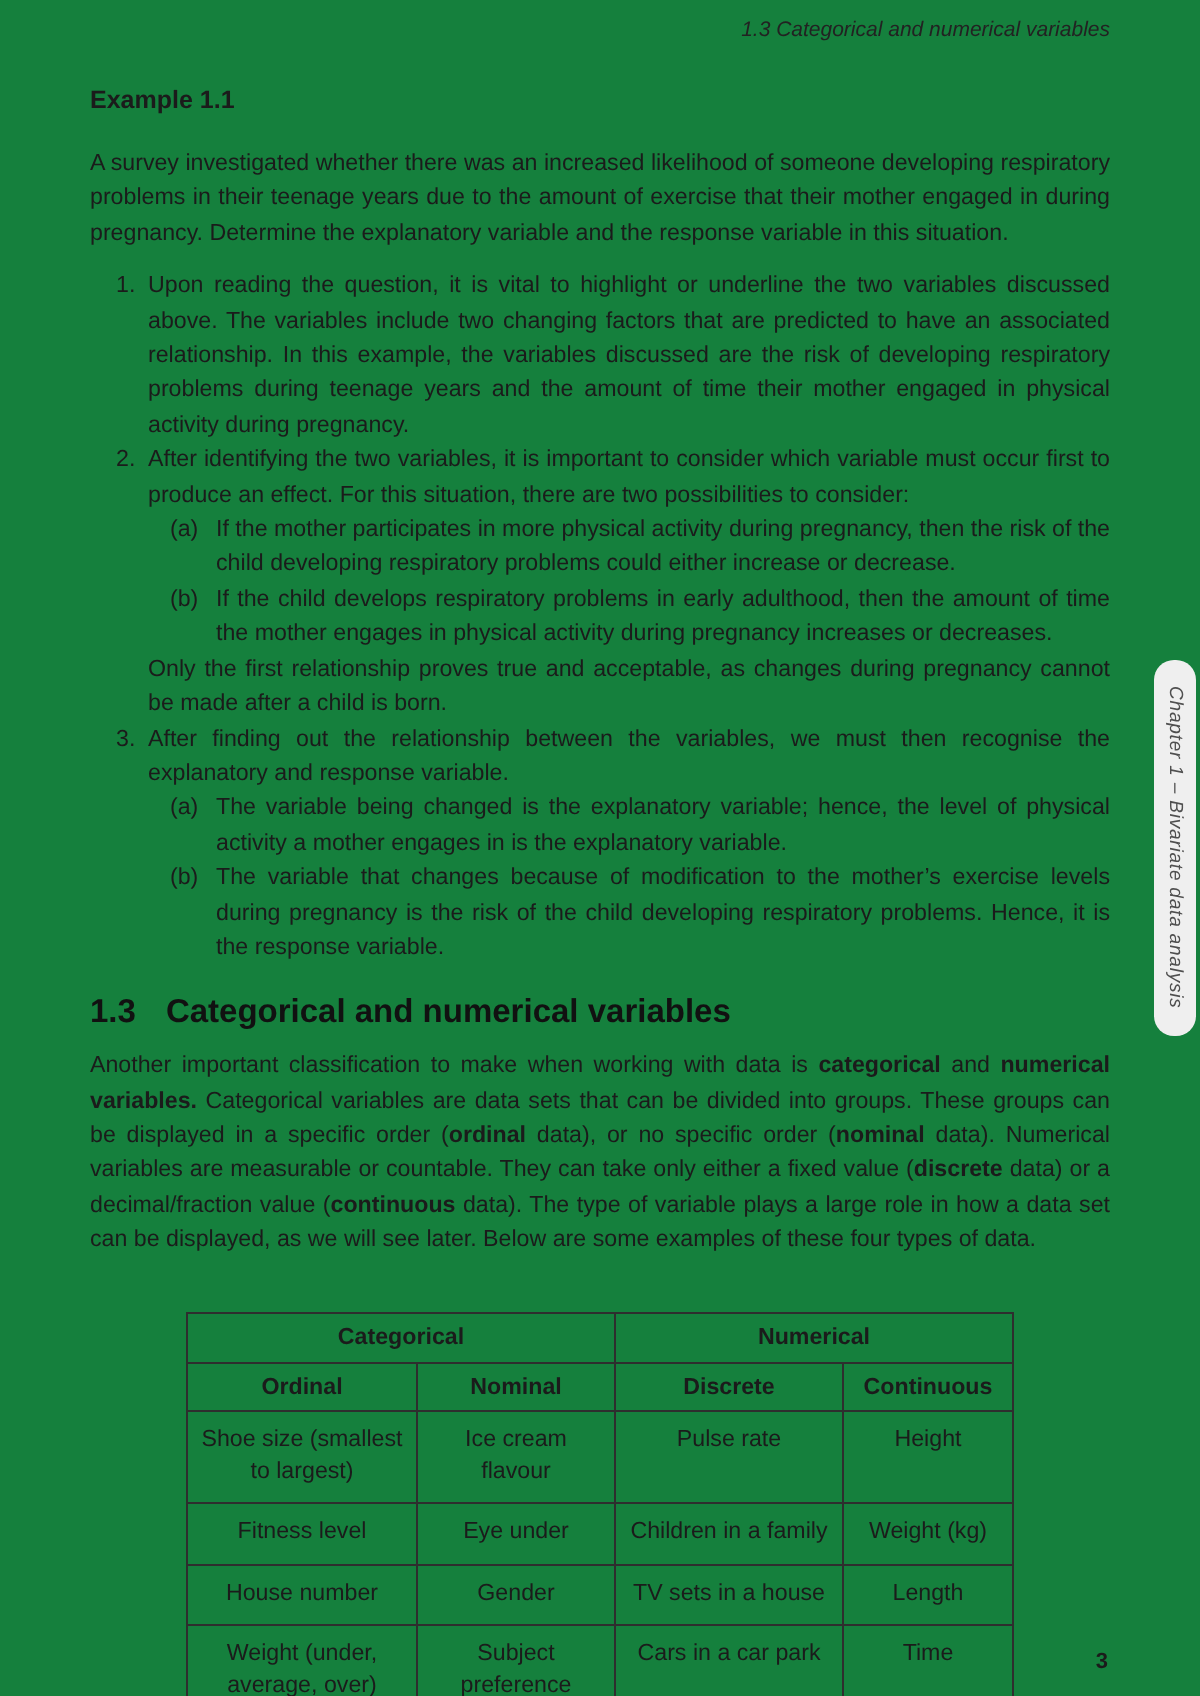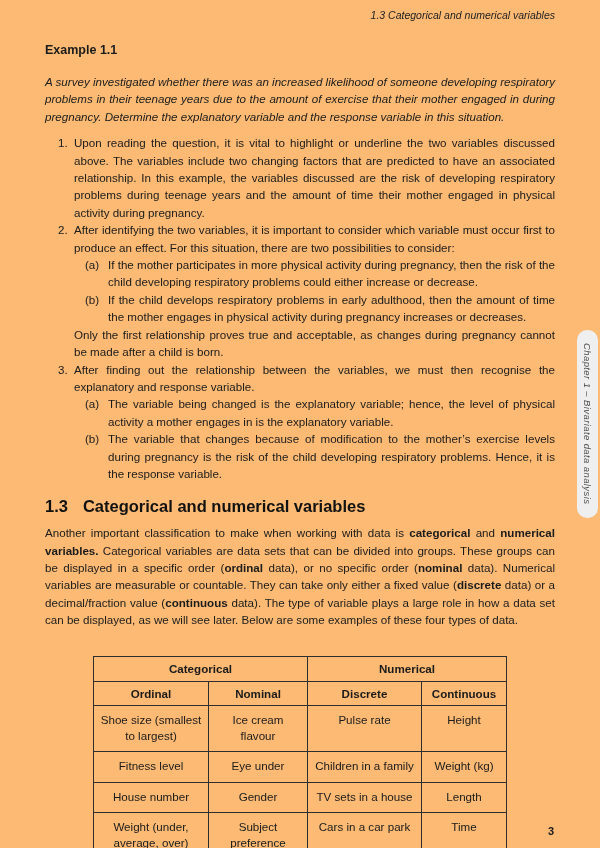--- a/index.html
+++ b/index.html
@@ -1,39 +1,38 @@
 <!DOCTYPE html>
 <html><head>
 <meta charset="utf-8">
 <style>
   * { margin:0; padding:0; box-sizing:border-box; }
   html,body { background:#ffffff; }
   .page {
     position:relative;
     width:600px; height:848px;
-    background:#fdba74;
+    background:#15803d;
     font-family:"Liberation Sans", sans-serif;
     color:#1b1b1b;
     padding:9px 45px 0 45px;
     overflow:hidden;
   }
   .running-head {
     text-align:right;
     font-style:italic;
     font-size:10.5px;
     color:#222;
     margin-bottom:22px;
   }
   .example-title {
     font-weight:bold;
     font-size:12.5px;
     margin:0 0 16px 0;
   }
   .example-intro {
-    font-style:italic;
     font-size:11.6px;
     line-height:17.4px;
     text-align:justify;
     margin-bottom:9px;
   }
   .steps { font-size:11.6px; line-height:17.4px; }
   .step { display:flex; }
   .step-num { flex:none; width:16px; margin-left:13px; }
   .step-body { flex:1; text-align:justify; }
   .substep { display:flex; }

